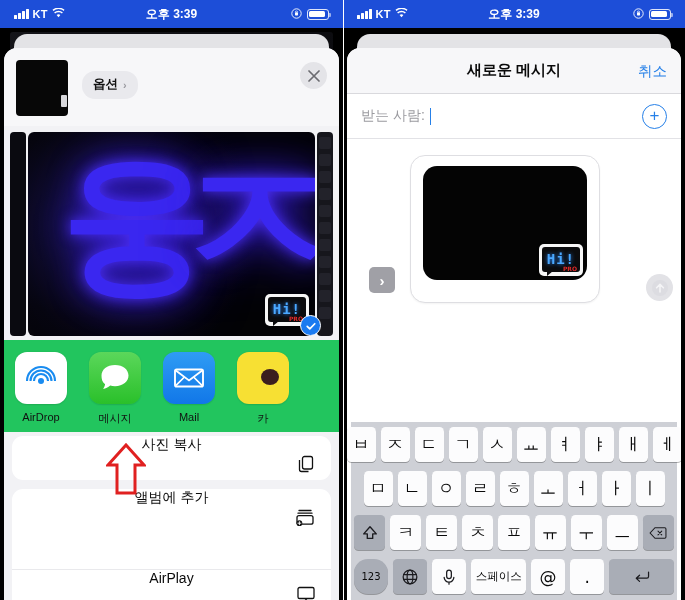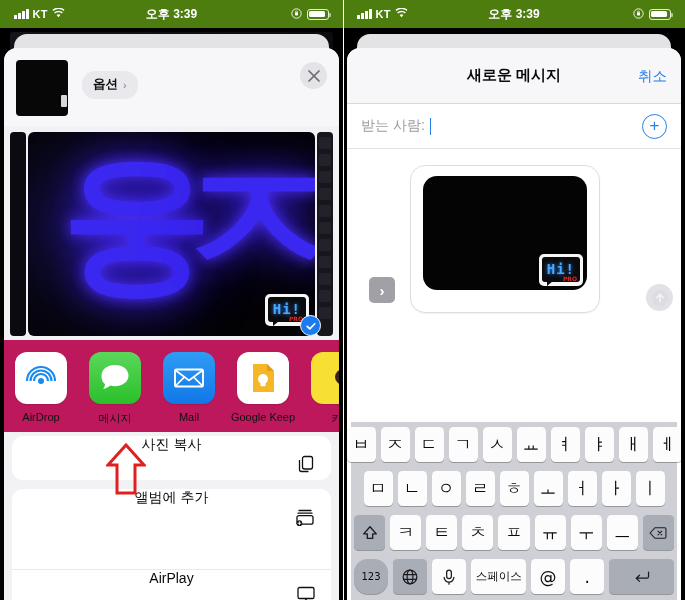--- a/index.html
+++ b/index.html
@@ -21,21 +21,21 @@
   .phone.right { width: 342px; }
   .phone-inner {
     position:absolute; inset:0;
     overflow:hidden;
   }
 
   
   .statusbar {
     position:relative;
     height: 28px;
-    background:#4d7c0f;
+    background:#1d4ed8;
     color:#fff;
     display:flex; align-items:center;
     padding: 0 14px;
     font-size: 11.5px;
     font-weight: bold;
     z-index: 40;
   }
   .sb-left { display:flex; align-items:center; gap:4px; }
   .sb-center { position:absolute; left:0; right:0; text-align:center; font-size:12px; font-weight:bold; pointer-events:none;}
   .sb-right { margin-left:auto; display:flex; align-items:center; gap:5px; }
@@ -184,21 +184,21 @@
     background:#1a7af0; border:1.6px solid #fff;
     display:flex;align-items:center;justify-content:center;
     z-index:3;
   }
   .check svg{width:12px;height:12px}
 
   
   .apps-row {
     display:flex; align-items:flex-start;
     padding: 12px 0 6px 0;
-    background:#be185d;
+    background:#22c55e;
     overflow:hidden;
   }
   .app {
     width: 74px; flex:0 0 auto;
     display:flex;flex-direction:column;align-items:center;gap:7px;
     cursor:pointer;
   }
   .app-ico{
     width:52px;height:52px;border-radius:12px;
     display:flex;align-items:center;justify-content:center;
@@ -233,21 +233,21 @@
   }
   .act-row + .act-row{border-top:0.8px solid #e9e9ec;margin-top:36px;}
   .act-ico{margin-left:auto;display:flex;align-items:center;color:#111}
 
   
   .nm-sheet{
     position:absolute; top:48px; left:4px; right:4px; bottom:0;
     background:#fff; border-radius:13px 13px 0 0; z-index:10; overflow:hidden;
   }
   .nm-nav{
-    height:56px; background:#f7f7f9;
+    height:46px; background:#f7f7f9;
     display:flex;align-items:center;justify-content:center;
     position:relative; border-bottom:0.8px solid #d9d9dd;
   }
   .nm-title{font-size:15px;font-weight:bold;color:#0a0a0a;}
   .nm-cancel{
     position:absolute;right:14px;top:50%;transform:translateY(-50%);
     font-size:14.5px;color:#2680e8;font-weight:500;background:none;border:none;cursor:pointer;
     font-family:inherit;
   }
   .nm-to{
@@ -456,31 +456,20 @@
             <div class="app-ico ico-mail">
               <svg width="36" height="36" viewBox="0 0 36 36">
                 <rect x="4" y="9.5" width="28" height="17" rx="1.6" fill="none" stroke="#fff" stroke-width="1.9"></rect>
                 <path d="M4.8 10.6 18 20.4l13.2-9.8" fill="none" stroke="#fff" stroke-width="1.9"></path>
                 <path d="M4.8 25.6 13.4 17M31.2 25.6 22.6 17" fill="none" stroke="#fff" stroke-width="1.7"></path>
               </svg>
             </div>
             <span class="app-label">Mail</span>
           </div>
 
-          <div class="app">
-            <div class="app-ico ico-keep">
-              <svg width="38" height="38" viewBox="0 0 38 38">
-                <path d="M9 5h14l7 7v21H9z" fill="#f5b728"></path>
-                <path d="M23 5l7 7h-7z" fill="#e09e12"></path>
-                <circle cx="19" cy="20" r="5" fill="#fff"></circle>
-                <rect x="16.4" y="24" width="5.2" height="3.2" rx="1" fill="#fff"></rect>
-              </svg>
-            </div>
-            <span class="app-label">Google Keep</span>
-          </div>
 
           <div class="app">
             <div class="app-ico ico-kakao">
               <svg width="36" height="36" viewBox="0 0 36 36">
                 <ellipse cx="25" cy="17" rx="9" ry="8" fill="#3b1e1e"></ellipse>
               </svg>
             </div>
             <span class="app-label">카</span>
           </div>
 

